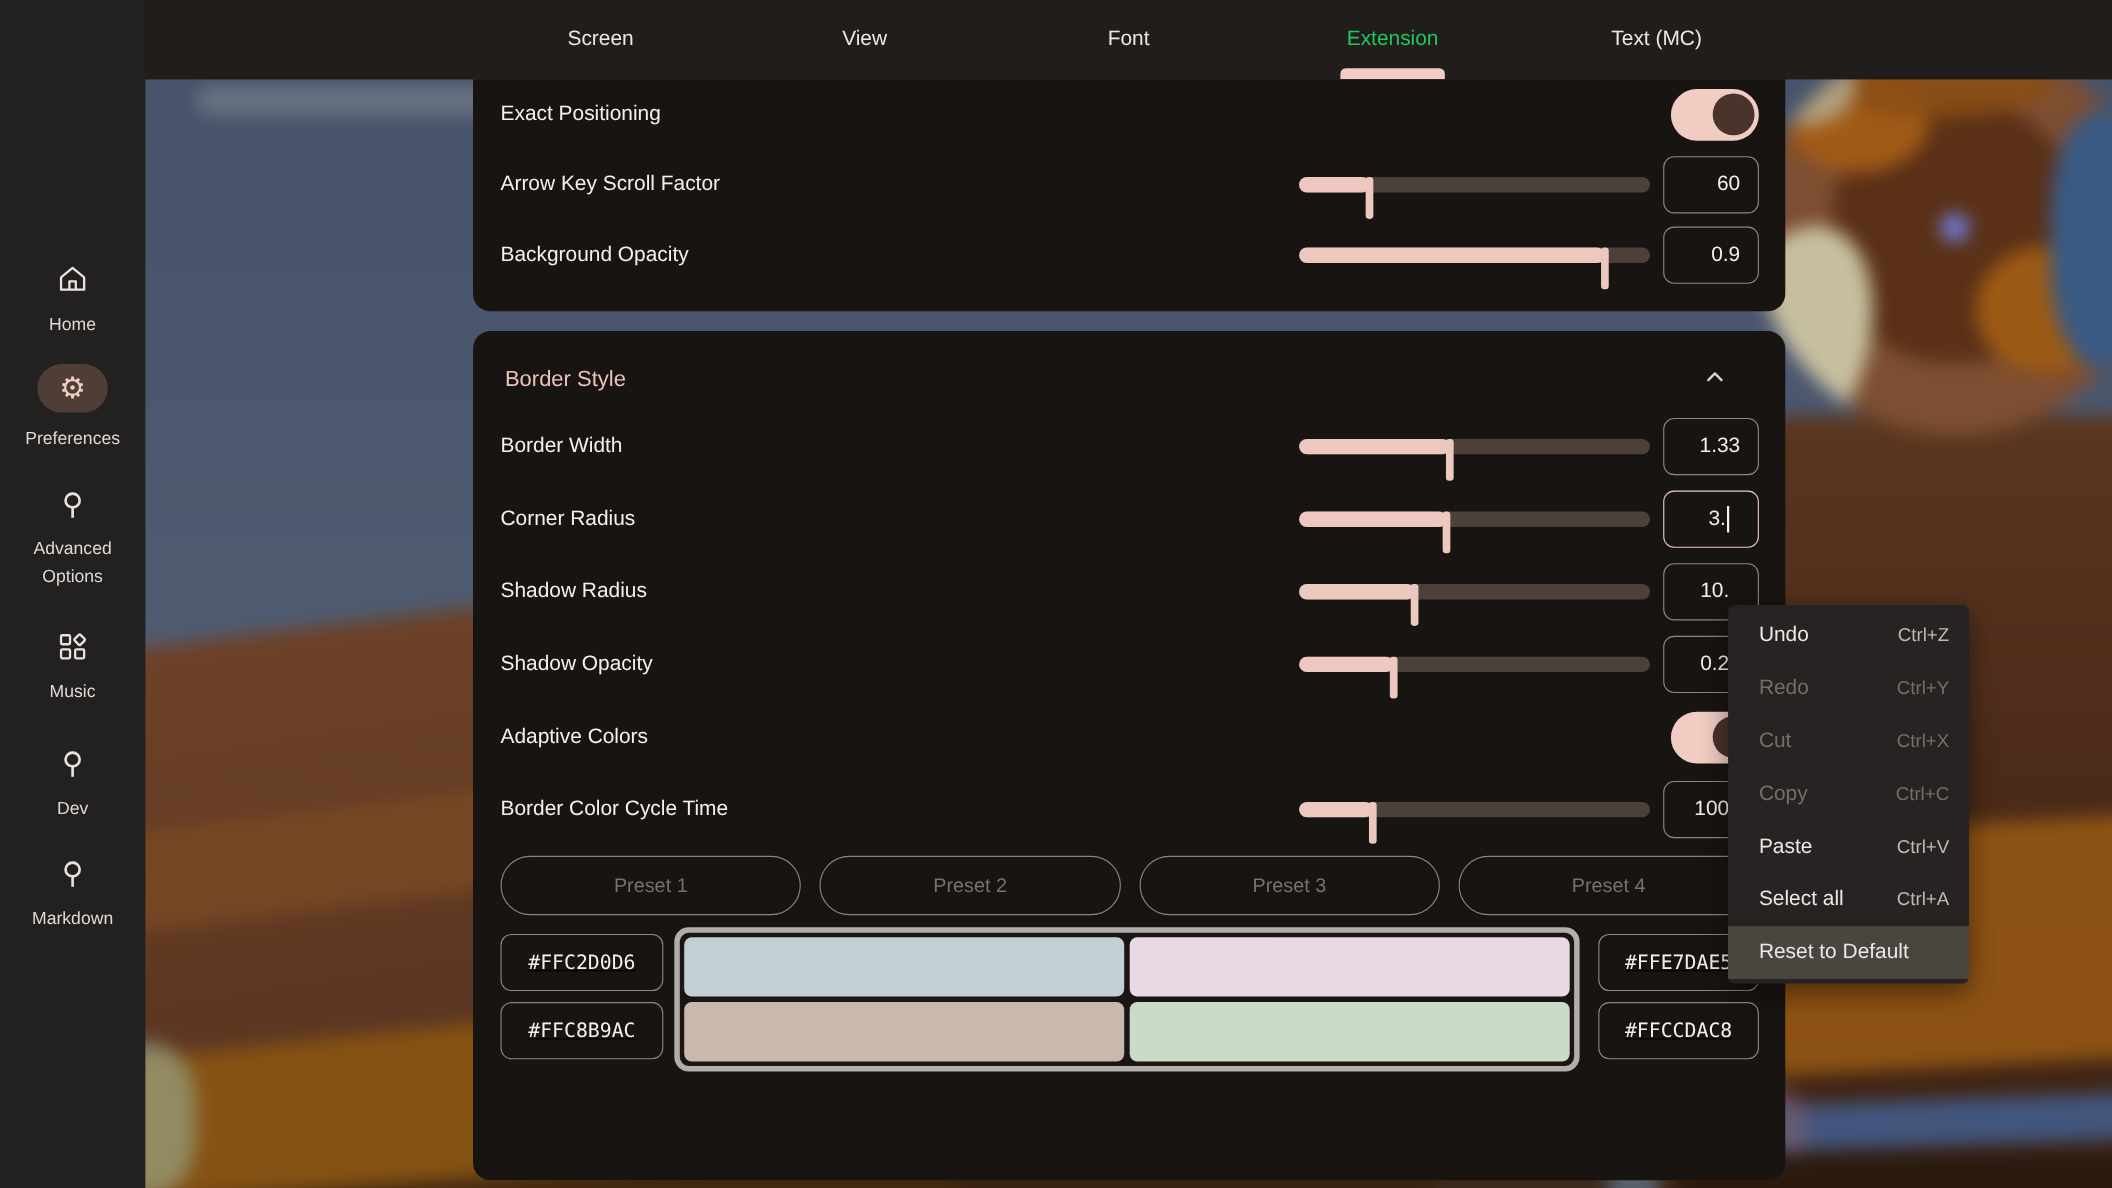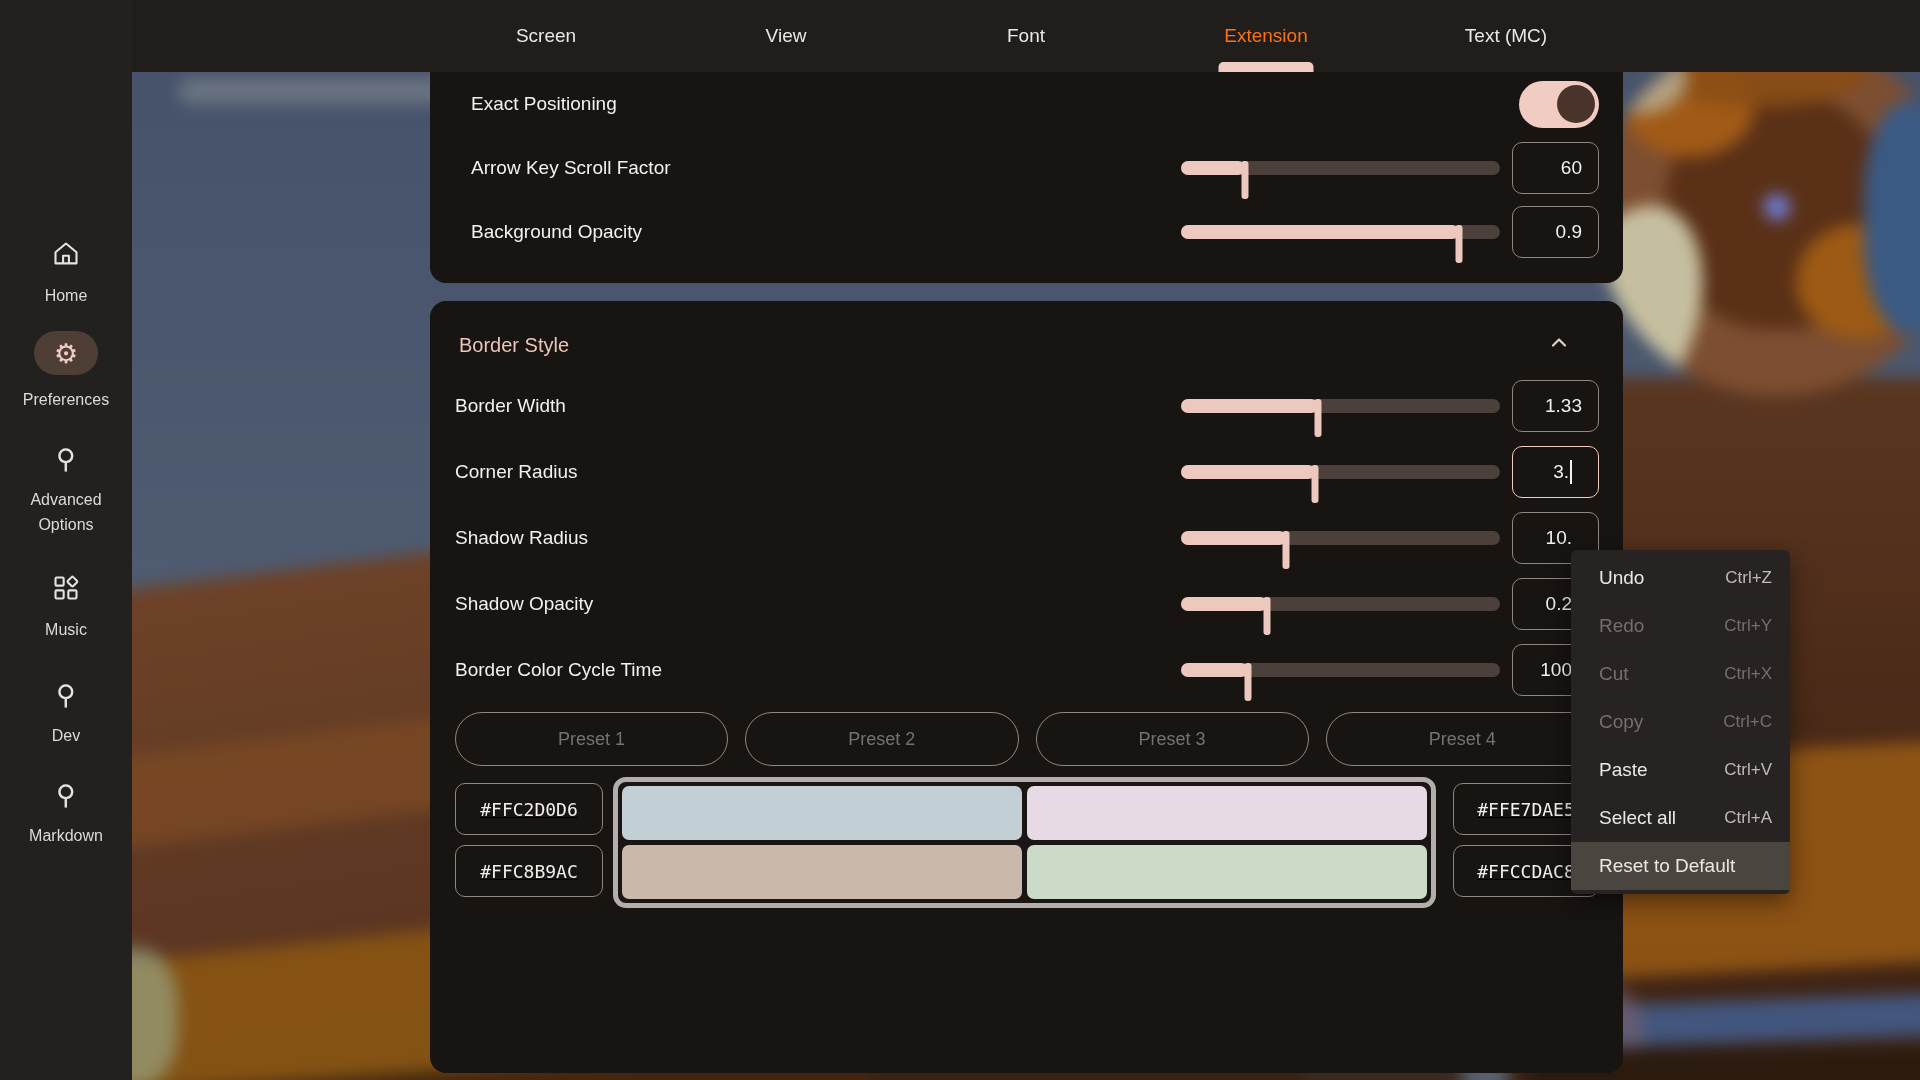--- a/index.html
+++ b/index.html
@@ -46,33 +46,33 @@
   .side-item .lbl { margin-top:14px; font-size:16px; color:#dedad7; text-align:center; line-height:25px; width:112px; }
   .glyph { font-family:"DejaVu Sans", sans-serif; font-size:27px; color:#e6e2df; line-height:1; }
   .pill { width:64px; height:44px; border-radius:22px; background:#4e3e36; display:flex; align-items:center; justify-content:center; }
   .pill .glyph { color:#f0ccc2; }
 
   
   .tabbar { position:absolute; left:132px; top:0; right:0; height:72px; background:#201d1b; z-index:2;
             display:flex; padding-left:294px; }
   .tab { position:relative; width:240px; display:flex; align-items:center; justify-content:center;
          font-size:19px; color:#eae7e4; cursor:pointer; }
-  .tab.active { color:#f97316; }
+  .tab.active { color:#22c55e; }
   .tab .underline { position:absolute; bottom:0; left:50%; transform:translateX(-50%);
                     width:95px; height:10px; background:#f0ccc2; border-radius:5px 5px 0 0; }
 
   
   .card { position:absolute; left:430px; width:1193px; background:#181412; z-index:2;
           padding:0 24px 0 25px; }
   #card1 { top:72px; height:211px; border-radius:0 0 16px 16px; }
   #card2 { top:301px; height:772px; border-radius:16px; padding-top:16px; }
   .card-header { height:56px; display:flex; align-items:center; justify-content:space-between; padding:0 28px 0 4px; }
   .card-title { font-size:20px; color:#ecc5ba; }
   .row { display:flex; align-items:center; height:66px; }
-  #card1 .row { height:64px;margin-left:16px; }
+  #card1 .row { height:64px; }
   .row.mt { margin-top:14px; }
   .rlabel { font-size:19px; color:#f3f0ee; }
   .controls { margin-left:auto; display:flex; align-items:center; gap:12px; }
 
   .slider { position:relative; width:319px; height:38px; cursor:pointer; }
   .track { position:absolute; left:0; right:0; top:12px; height:14px; background:#4c403a; border-radius:7px; }
   .fill { position:absolute; left:0; top:0; bottom:0; background:#ecc8bf; border-radius:7px; }
   .thumb { position:absolute; top:0; width:7px; height:38px; background:#ecc8bf; border-radius:3px;
            transform:translateX(-50%); }
 
@@ -316,20 +316,28 @@
               <div class="fill" style="width: 27%;"></div>
               <div class="thumb" style="left: 27%;"></div>
             </div>
         </div>
         <div class="valuebox covered">
             <span>0.2</span>
           </div>
       </div>
     </div>
 
+    <div class="row">
+      <span class="rlabel">Adaptive Colors</span>
+      <div class="controls">
+        <div class="toggle on">
+            <div class="knob"></div>
+          </div>
+      </div>
+    </div>
 
     <div class="row">
       <span class="rlabel">Border Color Cycle Time</span>
       <div class="controls">
         <div class="slider">
           <div class="track">
               <div class="fill" style="width: 21%;"></div>
               <div class="thumb" style="left: 21%;"></div>
             </div>
         </div>

